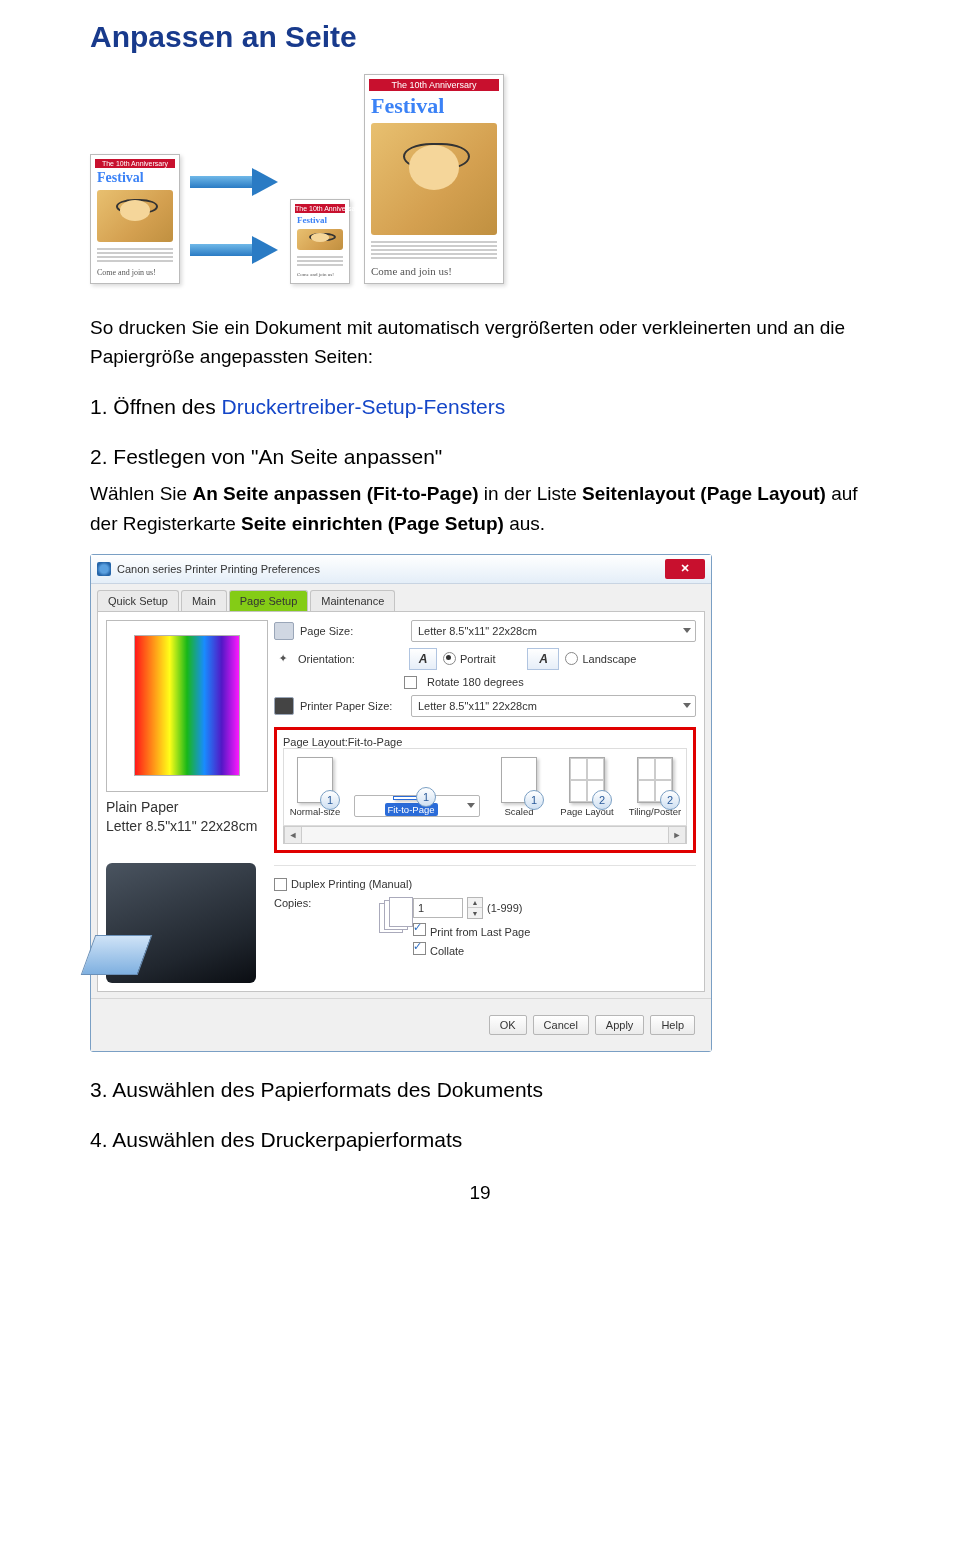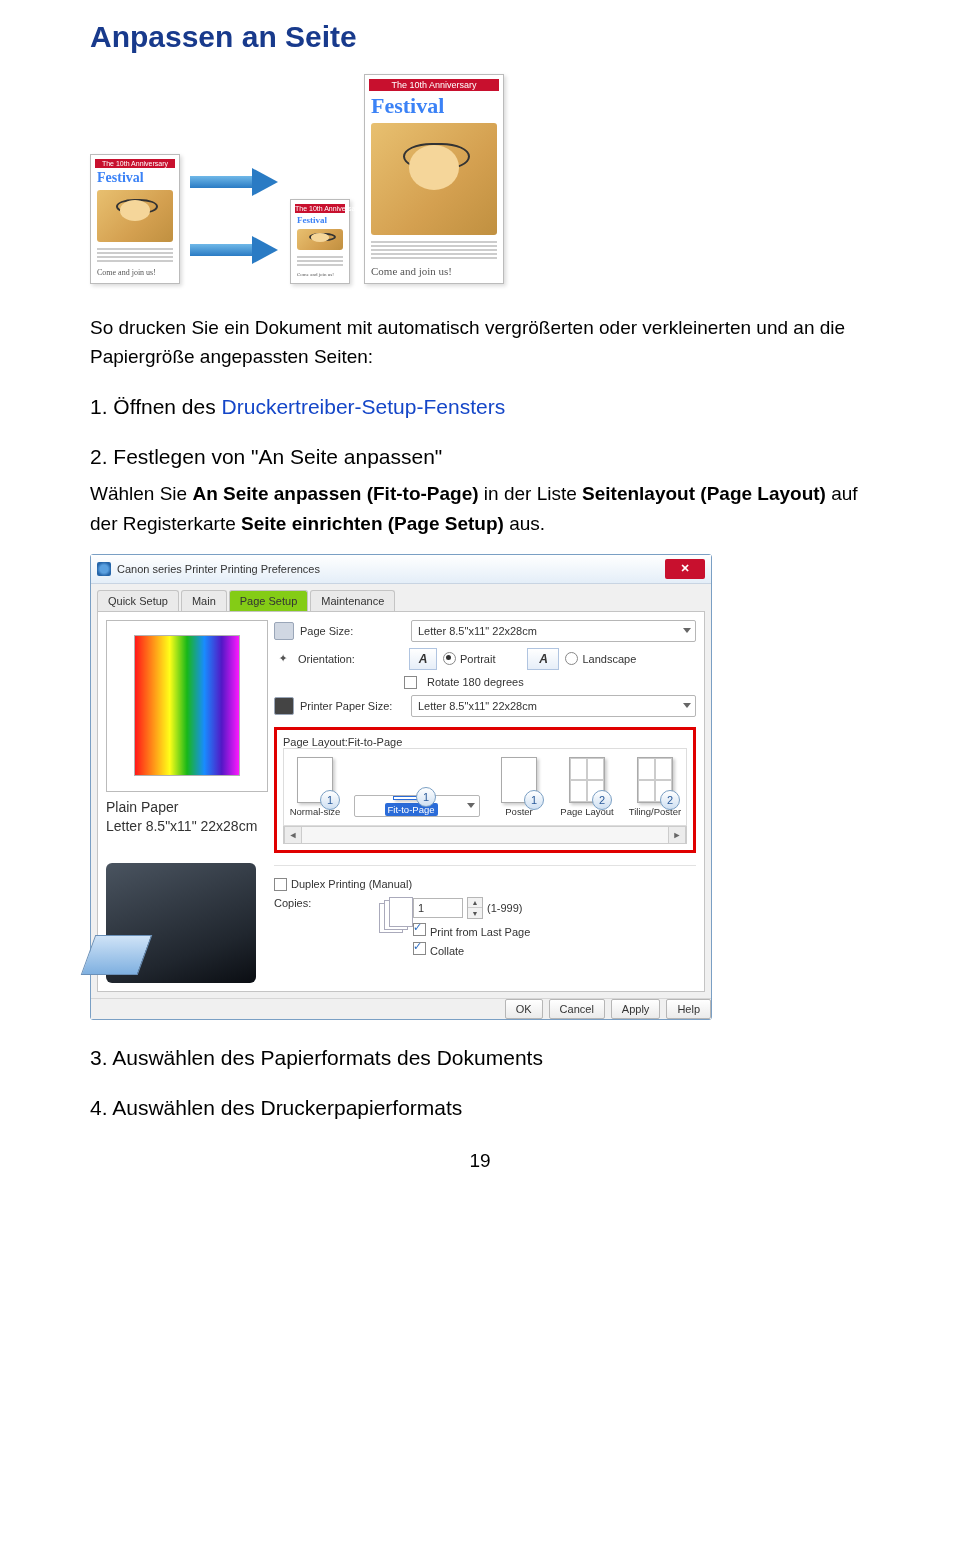--- a/index.html
+++ b/index.html
@@ -282,21 +282,21 @@
   .copies-icon .s{
     position:absolute; width:22px; height:28px; border:1px solid #aab;
     background:#fff;
   }
   .copies-icon .s1{left:0;top:6px;}
   .copies-icon .s2{left:5px;top:3px;}
   .copies-icon .s3{left:10px;top:0;}
   .btm-row{ display:flex; gap:6px; justify-content:flex-end; margin-top:6px;}
   .dlg-footer{
     display:flex; gap:6px; justify-content:flex-end;
-    padding:0; background:#f0f0f0; border-top:1px solid #d6d6d6;
+    padding:16px; background:#f0f0f0; border-top:1px solid #d6d6d6;
   }
   .page-num{ text-align:center; font-size:19px; margin-top:30px;}
 </style>
 </head>
 <body>
 
 <h1 class="title">Anpassen an Seite</h1>
 
 <div class="illus-row">
   <div class="thumb" style="width:90px;height:130px;">
@@ -429,21 +429,21 @@
               <div class="lyt sel">
                   <div class="pg">
                     <span class="num">1</span>
                   </div>
                   <span class="lab">Fit-to-Page</span>
                 </div>
               <div class="lyt">
                   <div class="pg">
                     <span class="num">1</span>
                   </div>
-                  <span class="lab">Poster</span>
+                  <span class="lab">Scaled</span>
                 </div>
               <div class="lyt">
                   <div class="pg tiled">
                     <div></div>
                     <div></div>
                     <div></div>
                     <div></div>
                     <span class="num">2</span>
                   </div>
                   <span class="lab">Page Layout</span>

